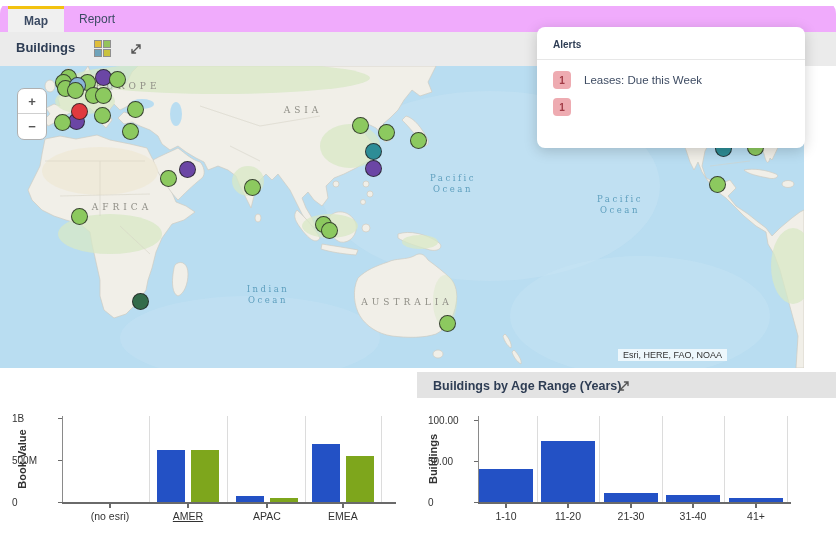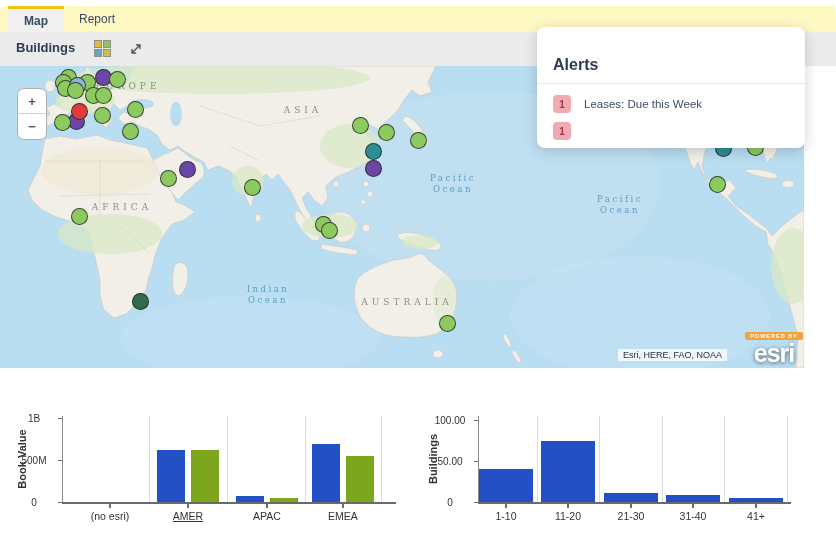--- a/index.html
+++ b/index.html
@@ -1,20 +1,20 @@
 <!DOCTYPE html>
 <html><head>
 <meta charset="utf-8">
 <style>
   html,body{margin:0;padding:0;width:836px;height:545px;background:#fff;overflow:hidden;
     font-family:"Liberation Sans",sans-serif;-webkit-font-smoothing:antialiased;}
   #app{position:relative;width:836px;height:545px;background:#fff;border-radius:14px;overflow:hidden;}
 
   
-  .tabbar{position:absolute;left:0;top:6px;width:836px;height:26px;background:#fef9c3;}
+  .tabbar{position:absolute;left:0;top:6px;width:836px;height:26px;background:#f0abfc;}
   .tab{position:absolute;top:0;height:26px;display:flex;align-items:center;justify-content:center;
     font-size:12px;color:#3b4a63;cursor:pointer;}
   .tab.active{background:#f0f0f0;border-top:3px solid #f2c20f;height:23px;font-weight:bold;}
   #tab-map{left:8px;width:56px;}
   #tab-report{left:64px;width:66px;}
 
   
   .toolbar{position:absolute;left:0;top:32px;width:836px;height:34px;background:#ebebeb;}
   .toolbar-title{position:absolute;left:16px;top:8px;font-size:13px;font-weight:bold;color:#2e3d54;}
   .legend-icon{position:absolute;left:94px;top:8px;width:18px;height:18px;display:grid;
@@ -41,39 +41,39 @@
     font-size:9px;color:#323232;padding:1px 5px;white-space:nowrap;}
   #esri-logo{position:absolute;left:744px;top:258px;width:60px;text-align:center;}
   #esri-badge{display:inline-block;background:#f1a43c;color:#fff;font-size:5.5px;font-weight:bold;
     letter-spacing:1px;padding:1px 5px;border-radius:2px;}
   #esri-word{font-size:25px;font-weight:bold;color:#fff;letter-spacing:-1px;line-height:22px;
     text-shadow:0 1px 4px rgba(0,0,0,.55);}
 
   
   #alerts{position:absolute;left:537px;top:27px;width:268px;height:121px;background:#fff;
     border-radius:8px;box-shadow:0 3px 14px rgba(0,0,0,.18);z-index:50;}
-  #alerts .hd{padding:12px 16px 9px 16px;font-size:16px;font-weight:bold;color:#2e3d54;margin-top:17px;}
+  #alerts .hd{padding:12px 16px 9px 16px;font-size:10px;font-weight:bold;color:#2e3d54;}
   #alerts .divider{height:1px;background:#e7e7e7;}
   #alerts .items{padding:11px 16px 0 16px;}
   .alert-item{display:flex;align-items:center;margin-bottom:9px;cursor:pointer;}
   .alert-badge{width:18px;height:18px;border-radius:4px;background:#eeabb1;color:#a13a45;
     font-size:10px;font-weight:bold;display:flex;align-items:center;justify-content:center;flex:0 0 18px;}
   .alert-label{margin-left:13px;font-size:11.5px;color:#3e4c63;}
 
   
   .panel{position:absolute;top:370px;height:175px;background:#fff;}
   #chart-left{left:0;width:410px;}
   #chart-right{left:417px;width:419px;}
   .panel-hd{position:absolute;left:0;top:2px;right:0;height:26px;background:#e3e3e3;}
   .panel-title{position:absolute;left:16px;top:7px;font-size:12.5px;font-weight:bold;color:#2e3d54;}
   .plot{position:absolute;left:0;top:28px;right:0;bottom:0;}
   .gridline{position:absolute;width:1px;background:#dcdcdc;}
   .baseline{position:absolute;height:2px;background:#6a6a6a;}
   .yaxis{position:absolute;width:1px;background:#8a8a8a;}
-  .ytick-label{position:absolute;width:44px;text-align:center;font-size:10px;color:#333;transform:translateY(-50%);}
+  .ytick-label{position:absolute;width:44px;text-align:left;font-size:10px;color:#333;transform:translateY(-50%);}
   .xtick{position:absolute;width:2px;height:4px;background:#6a6a6a;}
   .cat-label{position:absolute;transform:translateX(-50%);font-size:10.5px;color:#333;white-space:nowrap;}
   .bar{position:absolute;cursor:pointer;}
   .axis-title{position:absolute;font-size:11px;font-weight:bold;color:#333;
     transform:translate(-50%,-50%) rotate(-90deg);white-space:nowrap;}
 </style>
 </head>
 <body>
 
 <div id="app">
@@ -225,24 +225,20 @@
         <div class="marker" style="left: 714.5px; top: 73.5px; background: rgb(45, 141, 150);"></div>
         <div class="marker" style="left: 746.5px; top: 72.5px; background: rgb(140, 201, 95);"></div>
       </div>
 
     <div id="zoomctl">
       <div class="zoombtn">+</div>
       <div class="zoombtn">−</div>
     </div>
 
     <div id="attribution">Esri, HERE, FAO, NOAA</div>
-    <div id="esri-logo">
-      <div id="esri-badge">POWERED BY</div>
-      <div id="esri-word">esri</div>
-    </div>
   </div>
 
   <div id="alerts">
     <div class="hd">Alerts</div>
     <div class="divider"></div>
     <div class="items" id="alert-items">
         <div class="alert-item">
           <div class="alert-badge">1</div>
           <div class="alert-label">Leases: Due this Week</div>
         </div>
@@ -278,20 +274,28 @@
         <div class="bar" style="left: 236px; top: 98.12px; width: 28px; height: 5.88px; background: rgb(35, 81, 197);"></div>
         <div class="bar" style="left: 312px; top: 46.04px; width: 28px; height: 57.96px; background: rgb(35, 81, 197);"></div>
         <div class="bar" style="left: 191px; top: 51.5px; width: 28px; height: 52.5px; background: rgb(126, 166, 28);"></div>
         <div class="bar" style="left: 270px; top: 99.8px; width: 28px; height: 4.2px; background: rgb(126, 166, 28);"></div>
         <div class="bar" style="left: 346px; top: 57.8px; width: 28px; height: 46.2px; background: rgb(126, 166, 28);"></div>
         <div class="axis-title" style="left: 22px; top: 61px;">Book Value</div>
       </div>
   </div>
 
   <div class="panel" id="chart-right">
+    <div class="panel-hd">
+      <div class="panel-title">Buildings by Age Range (Years)</div>
+      <div class="expand-icon" style="left:200px;top:7px">
+        <svg width="14" height="14" viewBox="0 0 14 14">
+            <path d="M3 11 L11 3 M7.5 3 H11 V6.5 M6.5 11 H3 V7.5" stroke="#555" stroke-width="1.4" fill="none" stroke-linecap="round"></path>
+          </svg>
+      </div>
+    </div>
     <div class="plot" id="plot-right">
         <div class="gridline" style="left: 120px; top: 18px; height: 86px;"></div>
         <div class="gridline" style="left: 182px; top: 18px; height: 86px;"></div>
         <div class="gridline" style="left: 245px; top: 18px; height: 86px;"></div>
         <div class="gridline" style="left: 307px; top: 18px; height: 86px;"></div>
         <div class="gridline" style="left: 370px; top: 18px; height: 86px;"></div>
         <div class="yaxis" style="left: 61px; top: 18px; height: 86px;"></div>
         <div class="baseline" style="left: 61px; top: 104px; width: 313px;"></div>
         <div class="ytick-label" style="left: 11px; top: 104px;">0</div>
         <div style="position: absolute; left: 57px; top: 103.5px; width: 4px; height: 1px; background: rgb(106, 106, 106);"></div>

